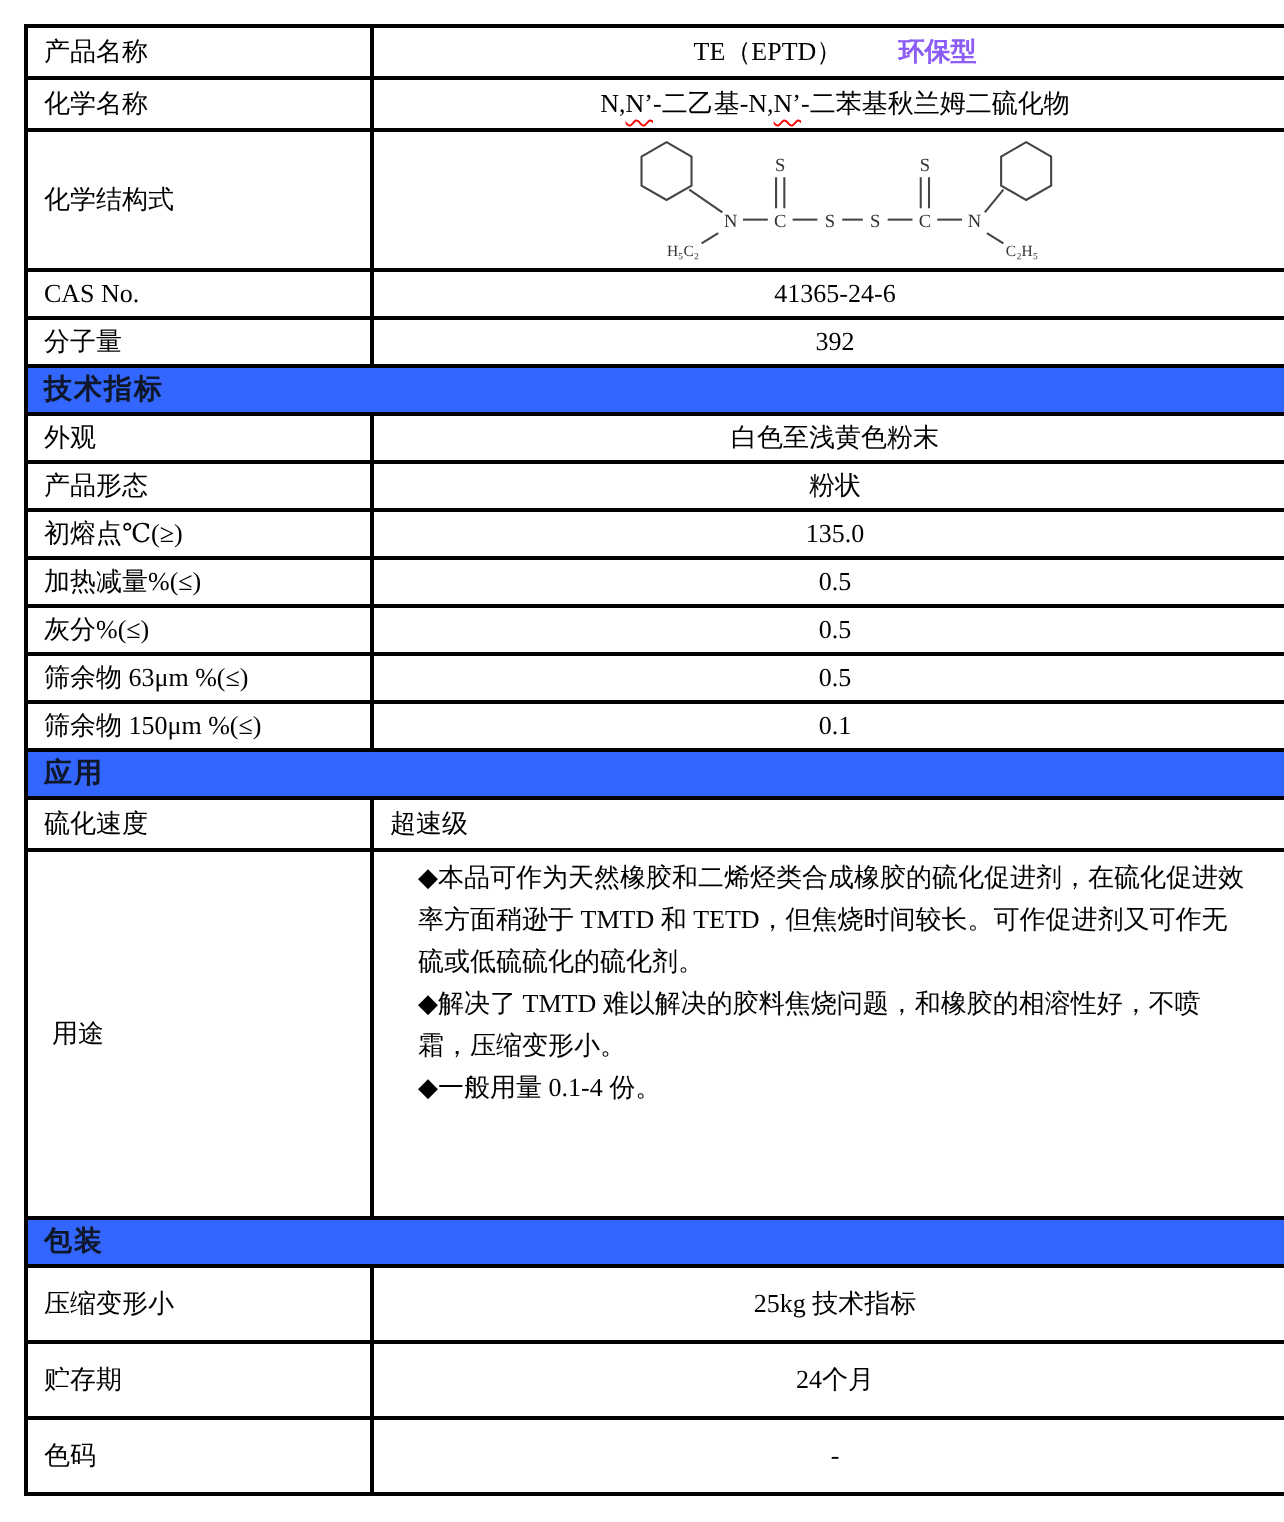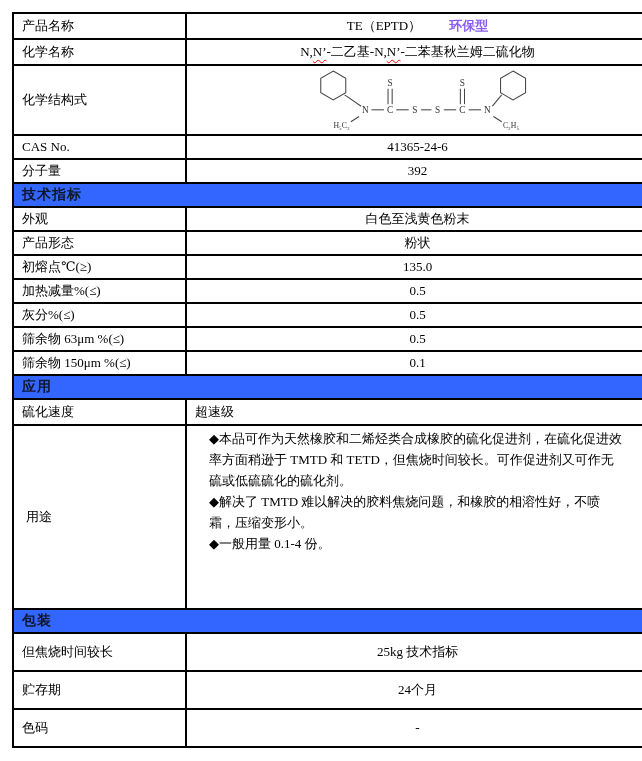--- a/index.html
+++ b/index.html
@@ -185,21 +185,21 @@
         <div>◆解决了 TMTD 难以解决的胶料焦烧问题，和橡胶的相溶性好，不喷霜，压缩变形小。</div>
         <div>◆一般用量 0.1-4 份。</div>
       </td>
     </tr>
 
     <tr class="band">
       <td colspan="2">包装</td>
     </tr>
 
     <tr class="r36">
-      <td class="label">但焦烧时间较长</td>
+      <td class="label">压缩变形小</td>
       <td class="val">25kg 技术指标</td>
     </tr>
     <tr class="r36">
       <td class="label">贮存期</td>
       <td class="val">24个月</td>
     </tr>
     <tr class="r36">
       <td class="label">色码</td>
       <td class="val">-</td>
     </tr>

